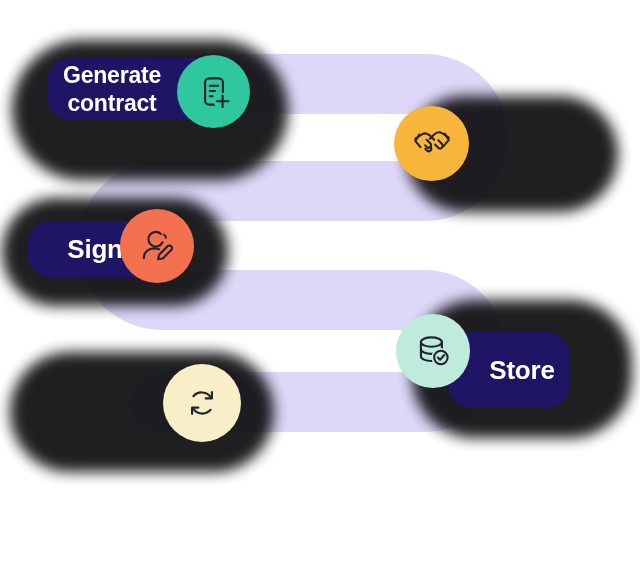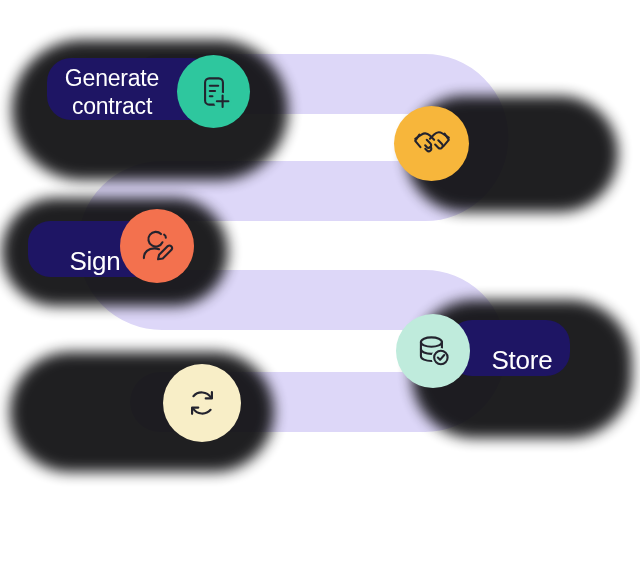--- a/index.html
+++ b/index.html
@@ -8,22 +8,22 @@
     background:var(--c-background,#fff);
     font-family:"Liberation Sans","DejaVu Sans",sans-serif;
   }
   .flow-path-svg{position:absolute;left:0;top:0;z-index:0;}
   .shadow{
     position:absolute;z-index:1;background:var(--c-shadow,#0d0d0f);
     opacity:.92;filter:blur(7px);
   }
   .pill{
     position:absolute;z-index:2;background:var(--c-pill,#1e1564);
-    color:var(--c-label_text,#fff);display:flex;align-items:flex-end;justify-content:center;
-    box-sizing:border-box;font-weight:400;letter-spacing:-.2px;
+    color:var(--c-label_text,#fff);display:flex;align-items:center;justify-content:center;
+    box-sizing:border-box;font-weight:700;letter-spacing:-.2px;
   }
   .circle{
     position:absolute;z-index:3;border-radius:50%;
     display:flex;align-items:center;justify-content:center;
   }
   .circle svg{display:block;}
   .label-2l{line-height:28px;font-size:23px;}
   .label-1l{font-size:26px;}
   
   .s1-shadow{left:12px;top:40px;width:276px;height:140px;border-radius:70px;}
@@ -32,21 +32,21 @@
   
   .s2-shadow{left:406px;top:96px;width:212px;height:116px;border-radius:58px;}
   .s2-pill{left:435px;top:110px;width:168px;height:64px;border-radius:24px;padding-left:44px;text-align:center;}
   .s2-circle{left:394px;top:106px;width:75px;height:75px;}
   
   .s3-shadow{left:2px;top:198px;width:226px;height:108px;border-radius:54px;}
   .s3-pill{left:28px;top:221px;width:134px;height:56px;border-radius:22px;text-align:center;}
   .s3-circle{left:120px;top:209px;width:74px;height:74px;}
   
   .s4-shadow{left:412px;top:300px;width:220px;height:138px;border-radius:62px;}
-  .s4-pill{left:448px;top:320px;width:122px;height:56px;border-radius:24px;padding-left:26px;text-align:center;}
+  .s4-pill{left:448px;top:332px;width:122px;height:76px;border-radius:24px;padding-left:26px;text-align:center;}
   .s4-circle{left:396px;top:314px;width:74px;height:74px;}
   
   .s5-shadow{left:10px;top:352px;width:264px;height:120px;border-radius:60px;}
   .s5-pill{left:38px;top:375px;width:158px;height:60px;border-radius:24px;padding-right:34px;justify-content:flex-end;text-align:right;}
   .s5-circle{left:163px;top:364px;width:78px;height:78px;}
   .icon-stroke{fill:none;stroke:var(--c-icon_stroke,#23232e);stroke-width:2;stroke-linecap:round;stroke-linejoin:round;}
 </style>
 </head>
 <body>
 

